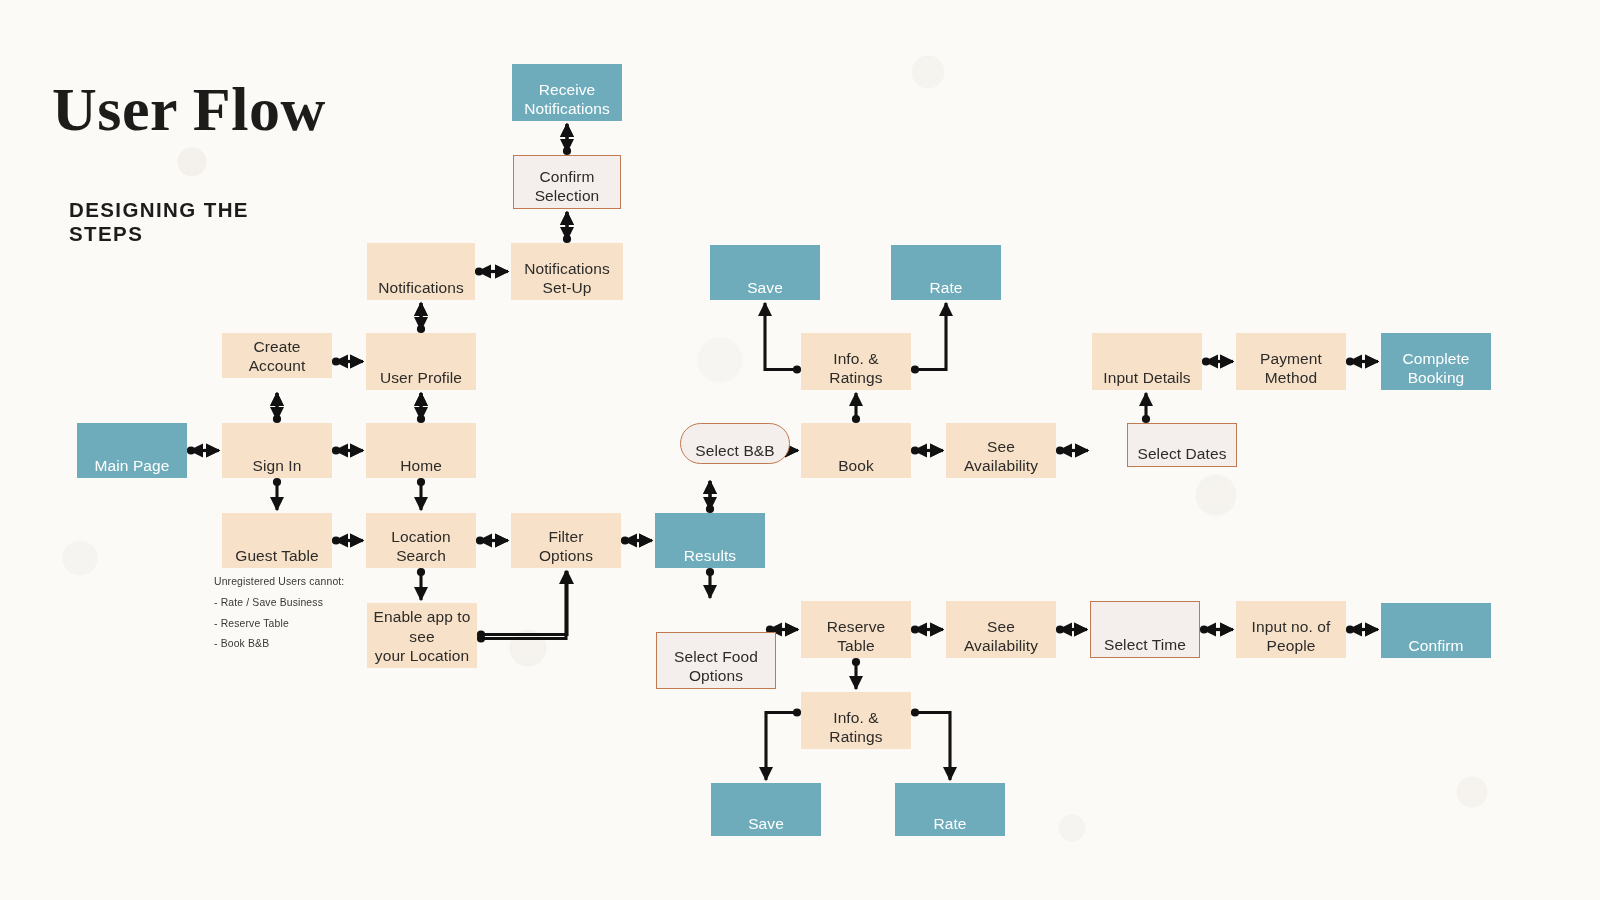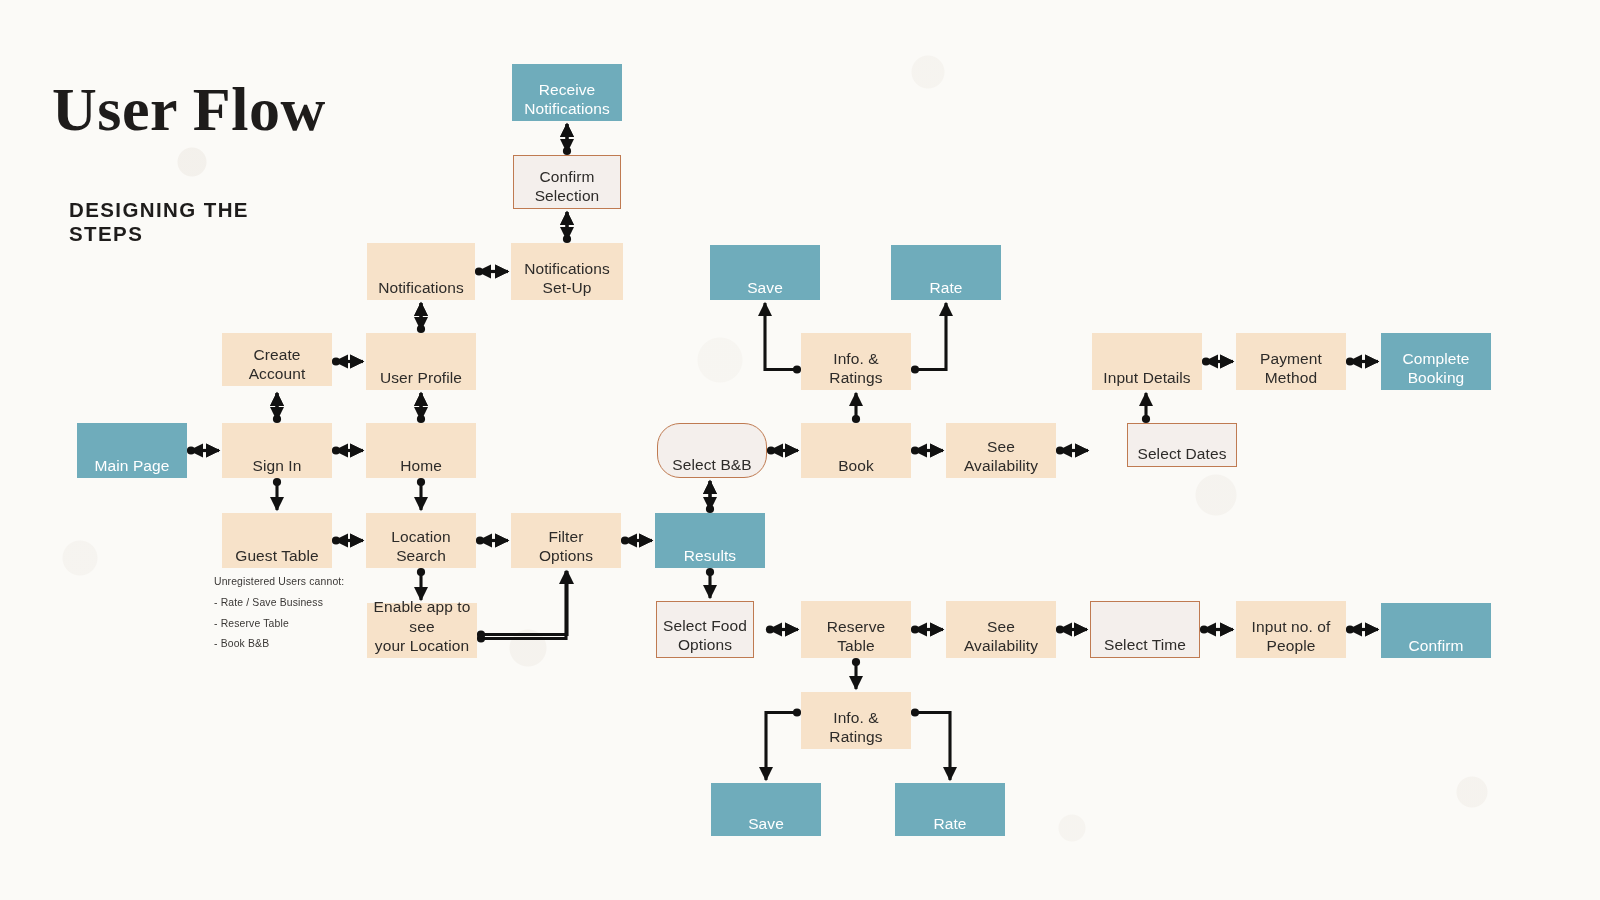--- a/index.html
+++ b/index.html
@@ -335,47 +335,47 @@
   <div id="node-layer">
       <div class="node teal" style="left: 512px; top: 64px; width: 110px; height: 57px;"><span>Receive
 Notifications</span></div>
       <div class="node outline" style="left: 513px; top: 155px; width: 108px; height: 54px;"><span>Confirm
 Selection</span></div>
       <div class="node beige" style="left: 367px; top: 243px; width: 108px; height: 57px;"><span>Notifications</span></div>
       <div class="node beige" style="left: 511px; top: 243px; width: 112px; height: 57px;"><span>Notifications
 Set-Up</span></div>
       <div class="node teal" style="left: 710px; top: 245px; width: 110px; height: 55px;"><span>Save</span></div>
       <div class="node teal" style="left: 891px; top: 245px; width: 110px; height: 55px;"><span>Rate</span></div>
-      <div class="node beige" style="left: 222px; top: 333px; width: 110px; height: 53px;"><span>Create
+      <div class="node beige" style="left: 222px; top: 333px; width: 110px; height: 45px;"><span>Create
 Account</span></div>
       <div class="node beige" style="left: 366px; top: 333px; width: 110px; height: 57px;"><span>User Profile</span></div>
       <div class="node beige" style="left: 801px; top: 333px; width: 110px; height: 57px;"><span>Info. &amp;
 Ratings</span></div>
       <div class="node beige" style="left: 1236px; top: 333px; width: 110px; height: 57px;"><span>Payment
 Method</span></div>
       <div class="node beige" style="left: 1092px; top: 333px; width: 110px; height: 57px;"><span>Input Details</span></div>
       <div class="node teal" style="left: 1381px; top: 333px; width: 110px; height: 57px;"><span>Complete
 Booking</span></div>
       <div class="node teal" style="left: 77px; top: 423px; width: 110px; height: 55px;"><span>Main Page</span></div>
       <div class="node beige" style="left: 222px; top: 423px; width: 110px; height: 55px;"><span>Sign In</span></div>
       <div class="node beige" style="left: 366px; top: 423px; width: 110px; height: 55px;"><span>Home</span></div>
-      <div class="node outline" style="left: 657px; top: 423px; width: 110px; height: 55px; border-radius: 23px;"><span>Select B&amp;B</span></div>
+      <div class="node outline" style="left: 680px; top: 423px; width: 110px; height: 41px; border-radius: 23px;"><span>Select B&amp;B</span></div>
       <div class="node beige" style="left: 801px; top: 423px; width: 110px; height: 55px;"><span>Book</span></div>
       <div class="node beige" style="left: 946px; top: 423px; width: 110px; height: 55px;"><span>See
 Availability</span></div>
       <div class="node outline" style="left: 1091px; top: 423px; width: 110px; height: 44px; margin-left: 36px;"><span>Select Dates</span></div>
       <div class="node beige" style="left: 222px; top: 513px; width: 110px; height: 55px;"><span>Guest Table</span></div>
       <div class="node beige" style="left: 366px; top: 513px; width: 110px; height: 55px;"><span>Location
 Search</span></div>
       <div class="node beige" style="left: 511px; top: 513px; width: 110px; height: 55px;"><span>Filter
 Options</span></div>
       <div class="node teal" style="left: 655px; top: 513px; width: 110px; height: 55px;"><span>Results</span></div>
-      <div class="node beige" style="left: 367px; top: 603px; width: 110px; height: 55px;"><span>Enable app to see
+      <div class="node beige" style="left: 367px; top: 603px; width: 110px; height: 65px;"><span>Enable app to see
 your Location</span></div>
-      <div class="node outline" style="left: 656px; top: 601px; width: 98px; height: 57px;"><span>Select Food
+      <div class="node outline" style="left: 656px; top: 632px; width: 120px; height: 57px;"><span>Select Food
 Options</span></div>
       <div class="node beige" style="left: 801px; top: 601px; width: 110px; height: 57px;"><span>Reserve
 Table</span></div>
       <div class="node beige" style="left: 946px; top: 601px; width: 110px; height: 57px;"><span>See
 Availability</span></div>
       <div class="node outline" style="left: 1090px; top: 601px; width: 110px; height: 57px;"><span>Select Time</span></div>
       <div class="node beige" style="left: 1236px; top: 601px; width: 110px; height: 57px;"><span>Input no. of
 People</span></div>
       <div class="node teal" style="left: 1381px; top: 603px; width: 110px; height: 55px;"><span>Confirm</span></div>
       <div class="node beige" style="left: 801px; top: 692px; width: 110px; height: 57px;"><span>Info. &amp;

